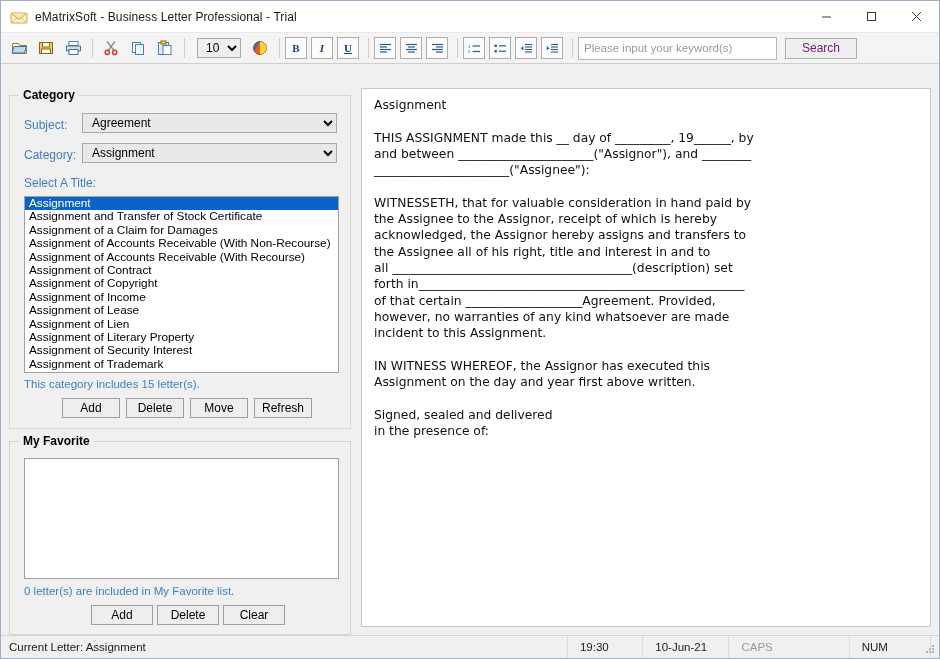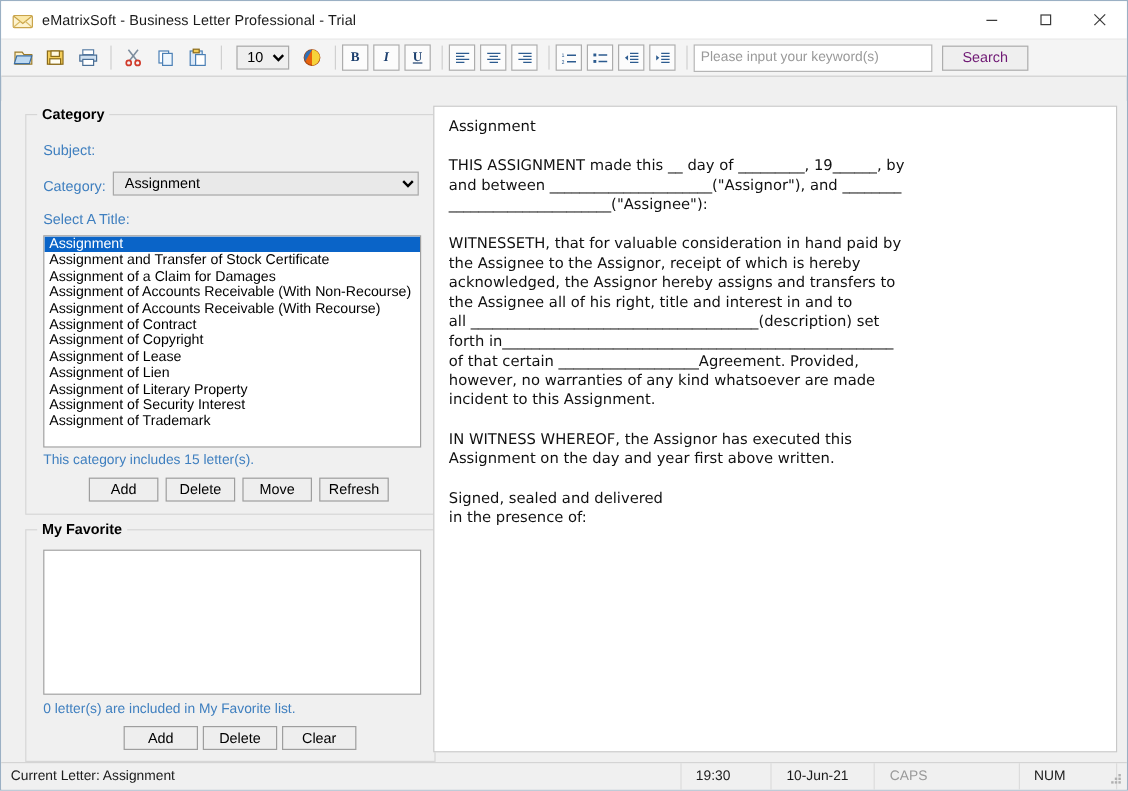--- a/index.html
+++ b/index.html
@@ -47,21 +47,21 @@
         border:1px solid #a9a9a9;background:#efefef;padding-left:4px;margin-left:7px;}
   .search-input{height:19px;width:190px;font-size:11.5px;font-family:inherit;
         border:1px solid #b5b5b5;background:#fff;padding-left:5px;color:#000;}
   .search-input::placeholder{color:#9a9a9a;}
   .search-btn{height:21px;width:72px;margin-left:8px;font-size:12px;font-family:inherit;
         border:1px solid #adadad;background:#efefef;color:#701a75;}
 
   
   .content{position:absolute;left:0;right:0;top:83px;bottom:23px;background:#f0f0f0;}
 
-  .leftpane{position:absolute;left:12px;top:0;width:358px;bottom:0;}
+  .leftpane{position:absolute;left:0;top:0;width:358px;bottom:0;}
   .rightpane{position:absolute;left:358px;right:0;top:0;bottom:0;}
 
   
   .group{position:absolute;border:1px solid #d6d6d6;background:#f0f0f0;}
   .group > .glabel{position:absolute;top:-8px;left:9px;background:#f0f0f0;
         padding:0 4px;font-size:12px;font-weight:bold;color:#000;}
 
   .lbl{color:#3f7fbf;font-size:12px;}
   .lbl-note{color:#3f7fbf;font-size:11.5px;}
 
@@ -268,34 +268,36 @@
   </div>
 
   <div class="content">
 
     <div class="leftpane">
 
       <div class="group" style="left:8px;top:11px;width:340px;height:332px;">
         <div class="glabel">Category</div>
 
         <div class="lbl" style="position:absolute;left:14px;top:22px;">Subject:</div>
+        <select class="combo" id="subject-select" style="position:absolute;left:72px;top:17px;width:255px;"><option value="Agreement">Agreement</option><option value="Business">Business</option><option value="Collection">Collection</option><option value="Credit">Credit</option><option value="Employment">Employment</option><option value="Personal">Personal</option></select>
 
         <div class="lbl" style="position:absolute;left:14px;top:52px;">Category:</div>
         <select class="combo" id="category-select" style="position:absolute;left:72px;top:47px;width:255px;"><option value="Assignment">Assignment</option><option value="Consignment">Consignment</option><option value="Lease">Lease</option><option value="Sale">Sale</option><option value="Service">Service</option></select>
 
         <div class="lbl" style="position:absolute;left:14px;top:80px;">Select A Title:</div>
 
         <div class="listbox" id="title-listbox" style="position:absolute;left:14px;top:100px;width:313px;height:175px;">
             <div class="listitem sel">Assignment</div>
             <div class="listitem">Assignment and Transfer of Stock Certificate</div>
             <div class="listitem">Assignment of a Claim for Damages</div>
             <div class="listitem">Assignment of Accounts Receivable (With Non-Recourse)</div>
             <div class="listitem">Assignment of Accounts Receivable (With Recourse)</div>
             <div class="listitem">Assignment of Contract</div>
             <div class="listitem">Assignment of Copyright</div>
+            <div class="listitem">Assignment of Income</div>
             <div class="listitem">Assignment of Lease</div>
             <div class="listitem">Assignment of Lien</div>
             <div class="listitem">Assignment of Literary Property</div>
             <div class="listitem">Assignment of Security Interest</div>
             <div class="listitem">Assignment of Trademark</div>
           </div>
 
         <div class="lbl-note" style="position:absolute;left:14px;top:282px;">This category includes 15 letter(s).</div>
 
         <button class="btn" style="position:absolute;left:52px;top:302px;width:58px;">Add</button>

